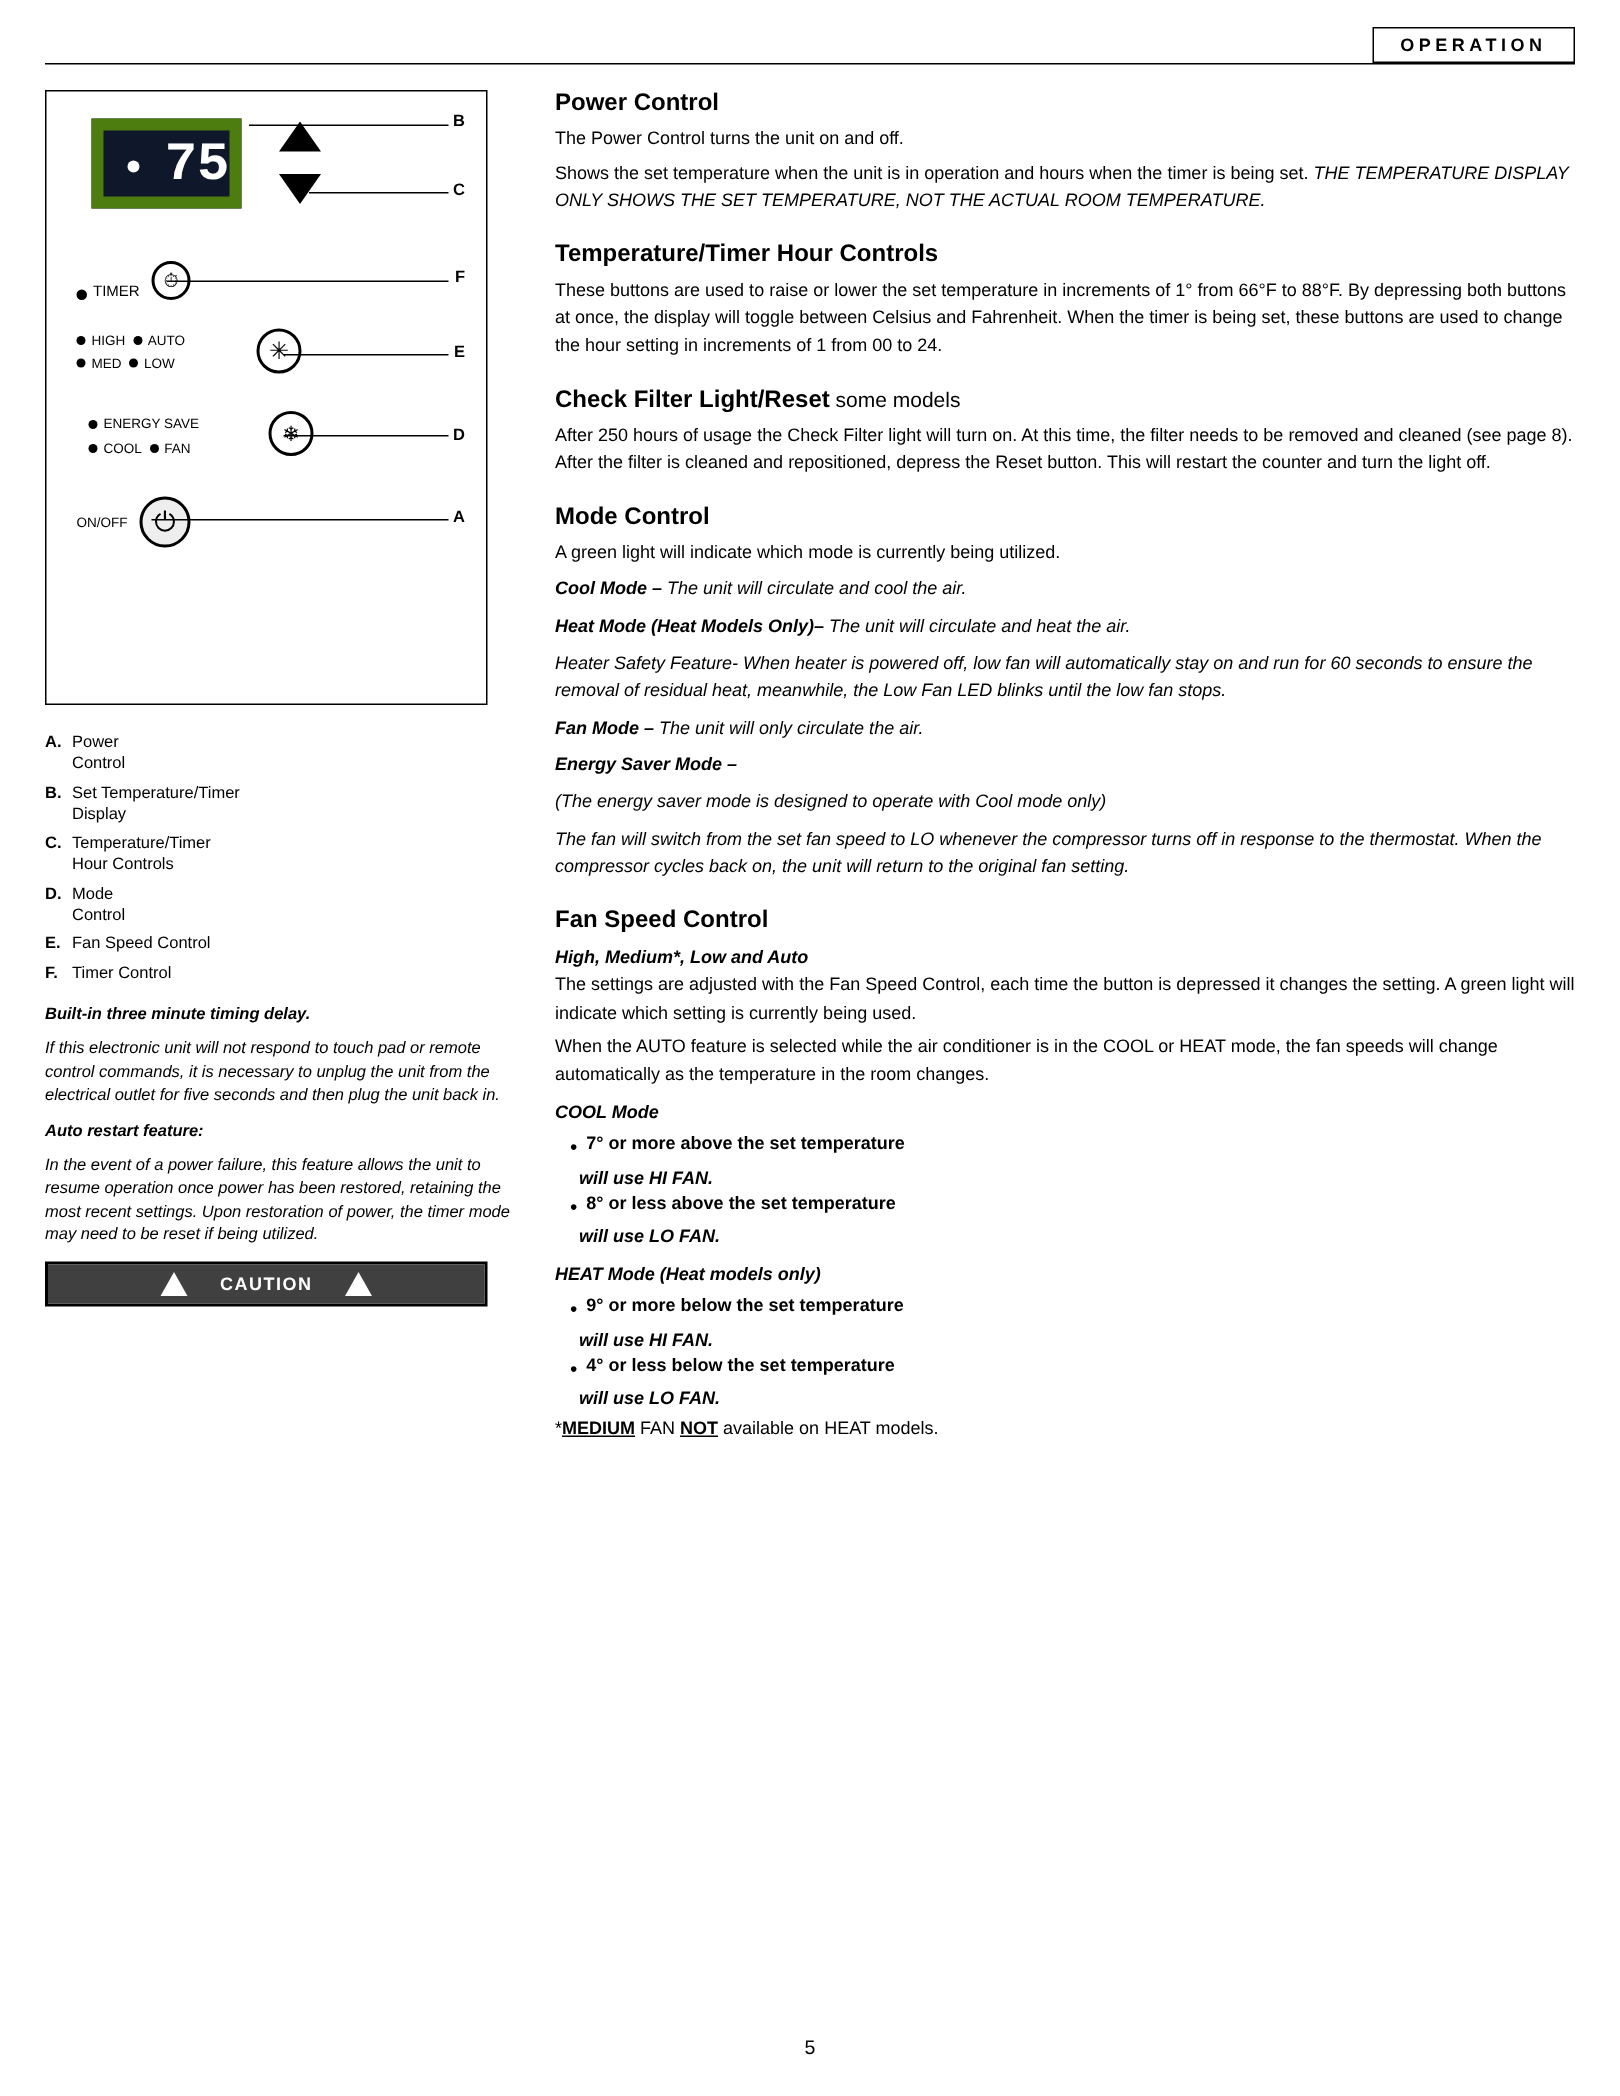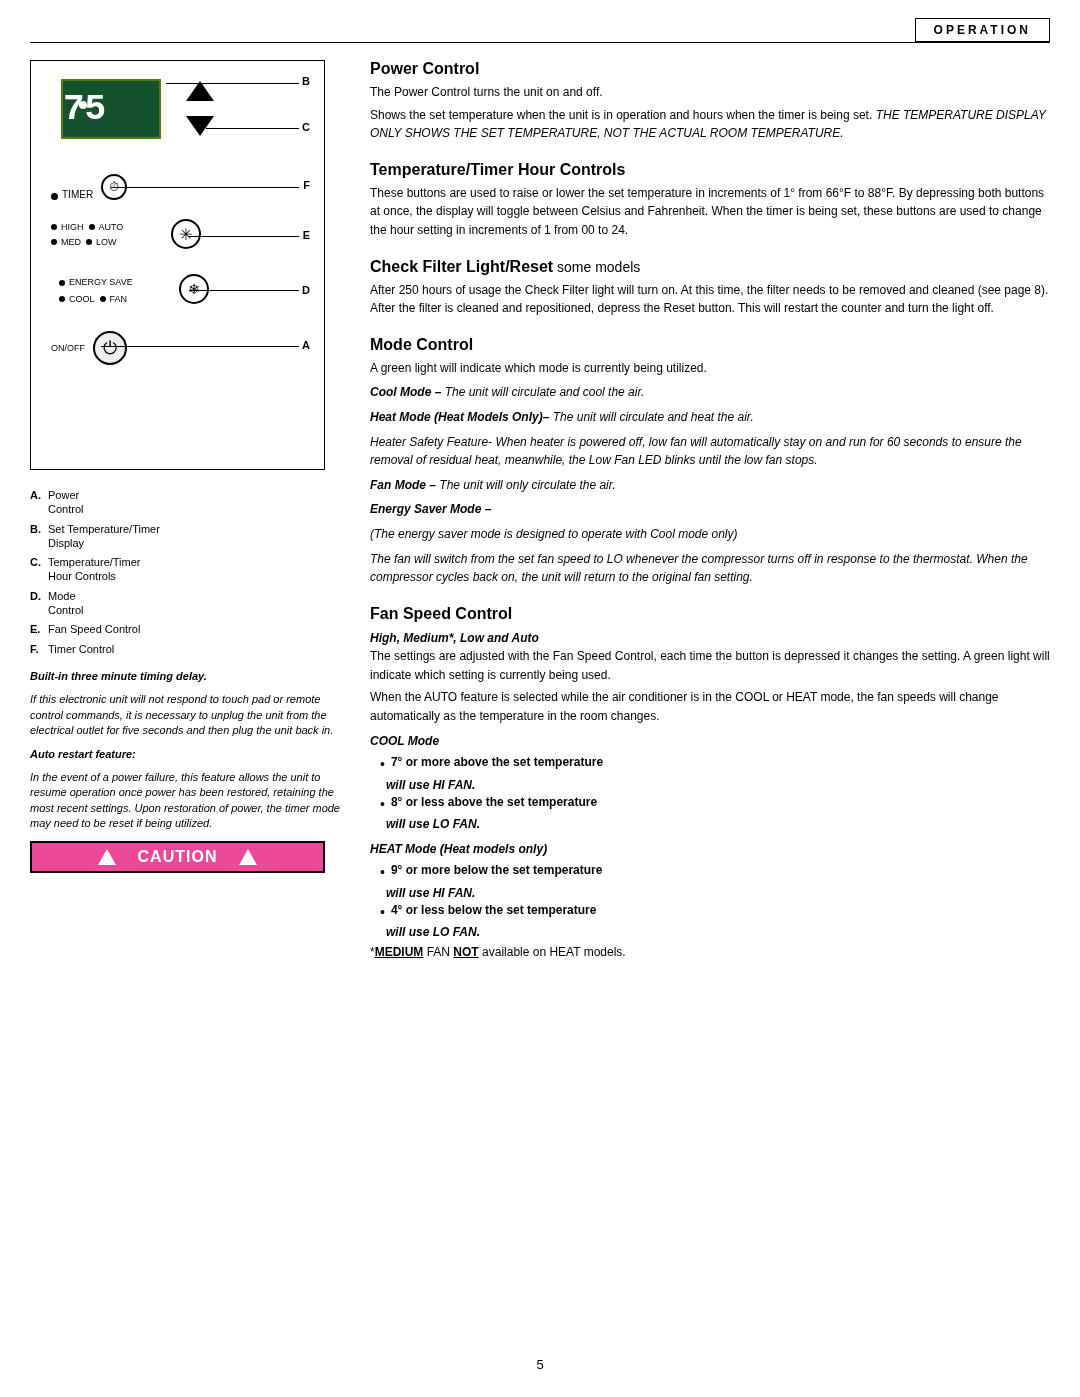--- a/index.html
+++ b/index.html
@@ -52,25 +52,25 @@
       margin-bottom: 10px;
     }
 
     
     .display-box {
       position: absolute;
       top: 18px;
       left: 30px;
       width: 100px;
       height: 60px;
-      border: 2px solid #4d7c0f;
-      background: #14532d;
+      border: 8px solid #4d7c0f;
+      background: #0f172a;
       display: flex;
       align-items: center;
-      justify-content: flex-start;
+      justify-content: flex-end;
     }
     .display-number {
       color: #fff;
       font-size: 36px;
       font-weight: bold;
       font-family: 'Courier New', monospace;
     }
     .display-dot {
       width: 8px;
       height: 8px;
@@ -305,28 +305,28 @@
     }
 
     
     .caution-box {
       width: 295px;
       border: 2px solid #000;
       background: #fff;
       margin-top: 10px;
     }
     .caution-header {
-      background: #ec4899;
+      background: #404040;
       color: #fff;
       display: flex;
       align-items: center;
       justify-content: center;
       padding: 5px 10px;
       font-weight: bold;
-      font-size: 16px;
+      font-size: 12px;
       letter-spacing: 1px;
       gap: 12px;
     }
     .caution-triangle {
       margin: 0 10px;
       width: 0; height: 0;
       border-left: 9px solid transparent;
       border-right: 9px solid transparent;
       border-bottom: 16px solid #fff;
     }

